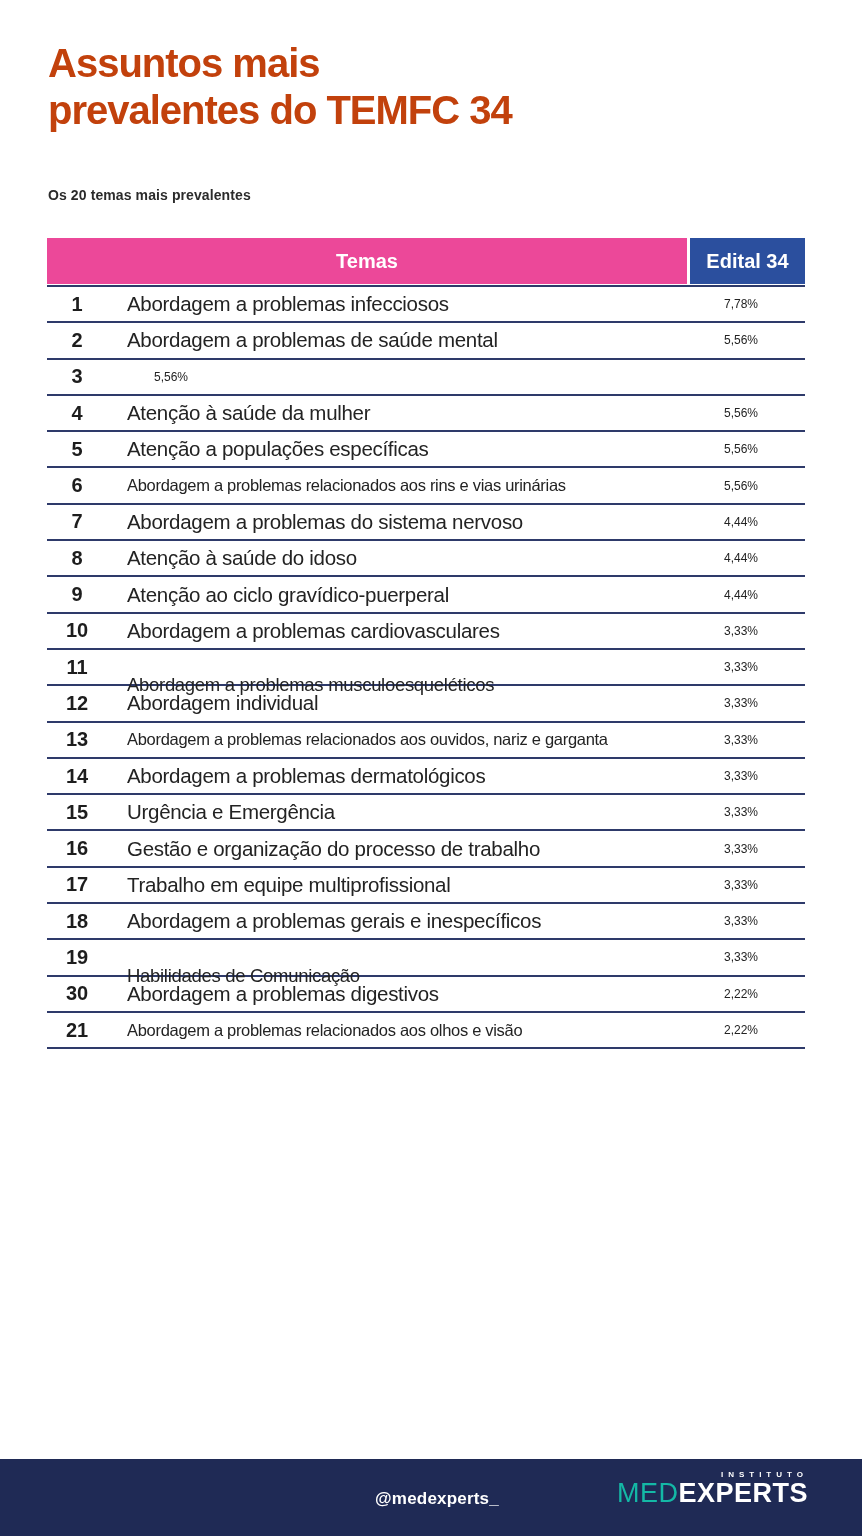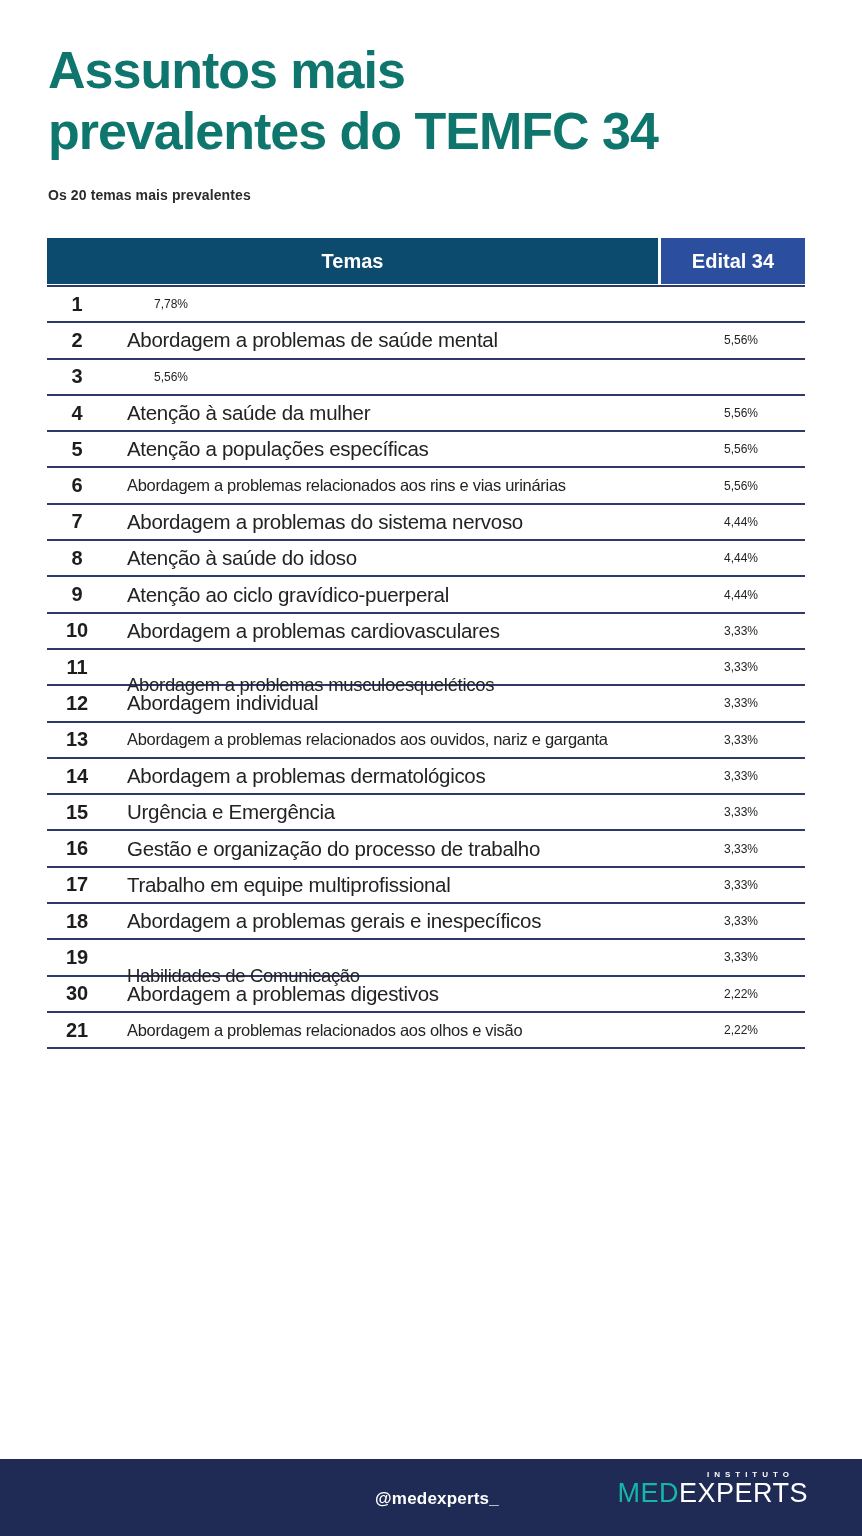--- a/index.html
+++ b/index.html
@@ -8,42 +8,42 @@
     width: 862px; height: 1536px;
     font-family: "Liberation Sans", sans-serif;
     position: relative;
     overflow: hidden;
   }
   .page { position: absolute; inset: 0; background: #ffffff; }
 
   
   .title {
     position: absolute; left: 48px; top: 40px; width: 780px;
-    color: #0f766e;
-    font-size: 52px; font-weight: 800; line-height: 1.18;
+    color: #c2410c;
+    font-size: 40px; font-weight: 800; line-height: 1.18;
     letter-spacing: -1px;
   }
   .subtitle {
     position: absolute; left: 48px; top: 187px;
     color: #2b2b2b; font-size: 14px; font-weight: 700;
     letter-spacing: 0.1px;
   }
 
   
   .table {
     position: absolute; left: 47px; top: 238px; width: 758px;
   }
   .thead { display: flex; gap: 3px; height: 46px; }
   .thead .cell-temas {
-    flex: 1; background: #0c4a6e; color: #ffffff;
+    flex: 1; background: #ec4899; color: #ffffff;
     display: flex; align-items: center; justify-content: center;
     font-size: 20px; font-weight: 700;
   }
   .thead .cell-edital {
-    width: 144px; background: #2b4f9e; color: #ffffff;
+    width: 115px; background: #2b4f9e; color: #ffffff;
     display: flex; align-items: center; justify-content: center;
     font-size: 20px; font-weight: 700;
   }
   .head-rule { height: 2px; background: #2e3a6a; margin-top: 1px; }
 
   .tbody { }
   .trow {
     display: flex; align-items: center;
     height: 36.3px;
     border-bottom: 2px solid #2e3a6a;
@@ -75,28 +75,28 @@
     position: absolute; left: 12px; right: 0; top: 30px;
     text-align: center;
     color: #ffffff; font-size: 17px; font-weight: 700;
     letter-spacing: 0.2px;
   }
   .logo {
     position: absolute; right: 54px; top: 11px; text-align: right;
   }
   .logo .institute {
     color: #ffffff; font-size: 8px; font-weight: 700;
-    letter-spacing: 5px; margin-right: 14px;
+    letter-spacing: 5px; margin-right: 0;
   }
   .logo .wordmark {
     font-size: 27px; line-height: 1.1; letter-spacing: 0.5px;
     white-space: nowrap;
   }
   .logo .med { color: #14b8a6; font-weight: 400; }
-  .logo .experts { color: #ffffff; font-weight: 400; }
+  .logo .experts { color: #ffffff; font-weight: 700; }
 </style>
 </head>
 <body>
 
 <div class="page">
 
   <h1 class="title">
     <span>Assuntos mais</span><br>
     <span>prevalentes do TEMFC 34</span>
   </h1>
@@ -105,20 +105,21 @@
 
   <div class="table">
     <div class="thead">
       <div class="cell-temas">Temas</div>
       <div class="cell-edital">Edital 34</div>
     </div>
     <div class="head-rule"></div>
     <div class="tbody">
         <div class="trow">
           <div class="rank">1</div>
+          <div class="tema">Abordagem a problemas infecciosos</div>
           <div class="pct">7,78%</div>
         </div>
         <div class="trow">
           <div class="rank">2</div>
           <div class="tema">Abordagem a problemas de saúde mental</div>
           <div class="pct">5,56%</div>
         </div>
         <div class="trow">
           <div class="rank">3</div>
           <div class="pct">5,56%</div>

